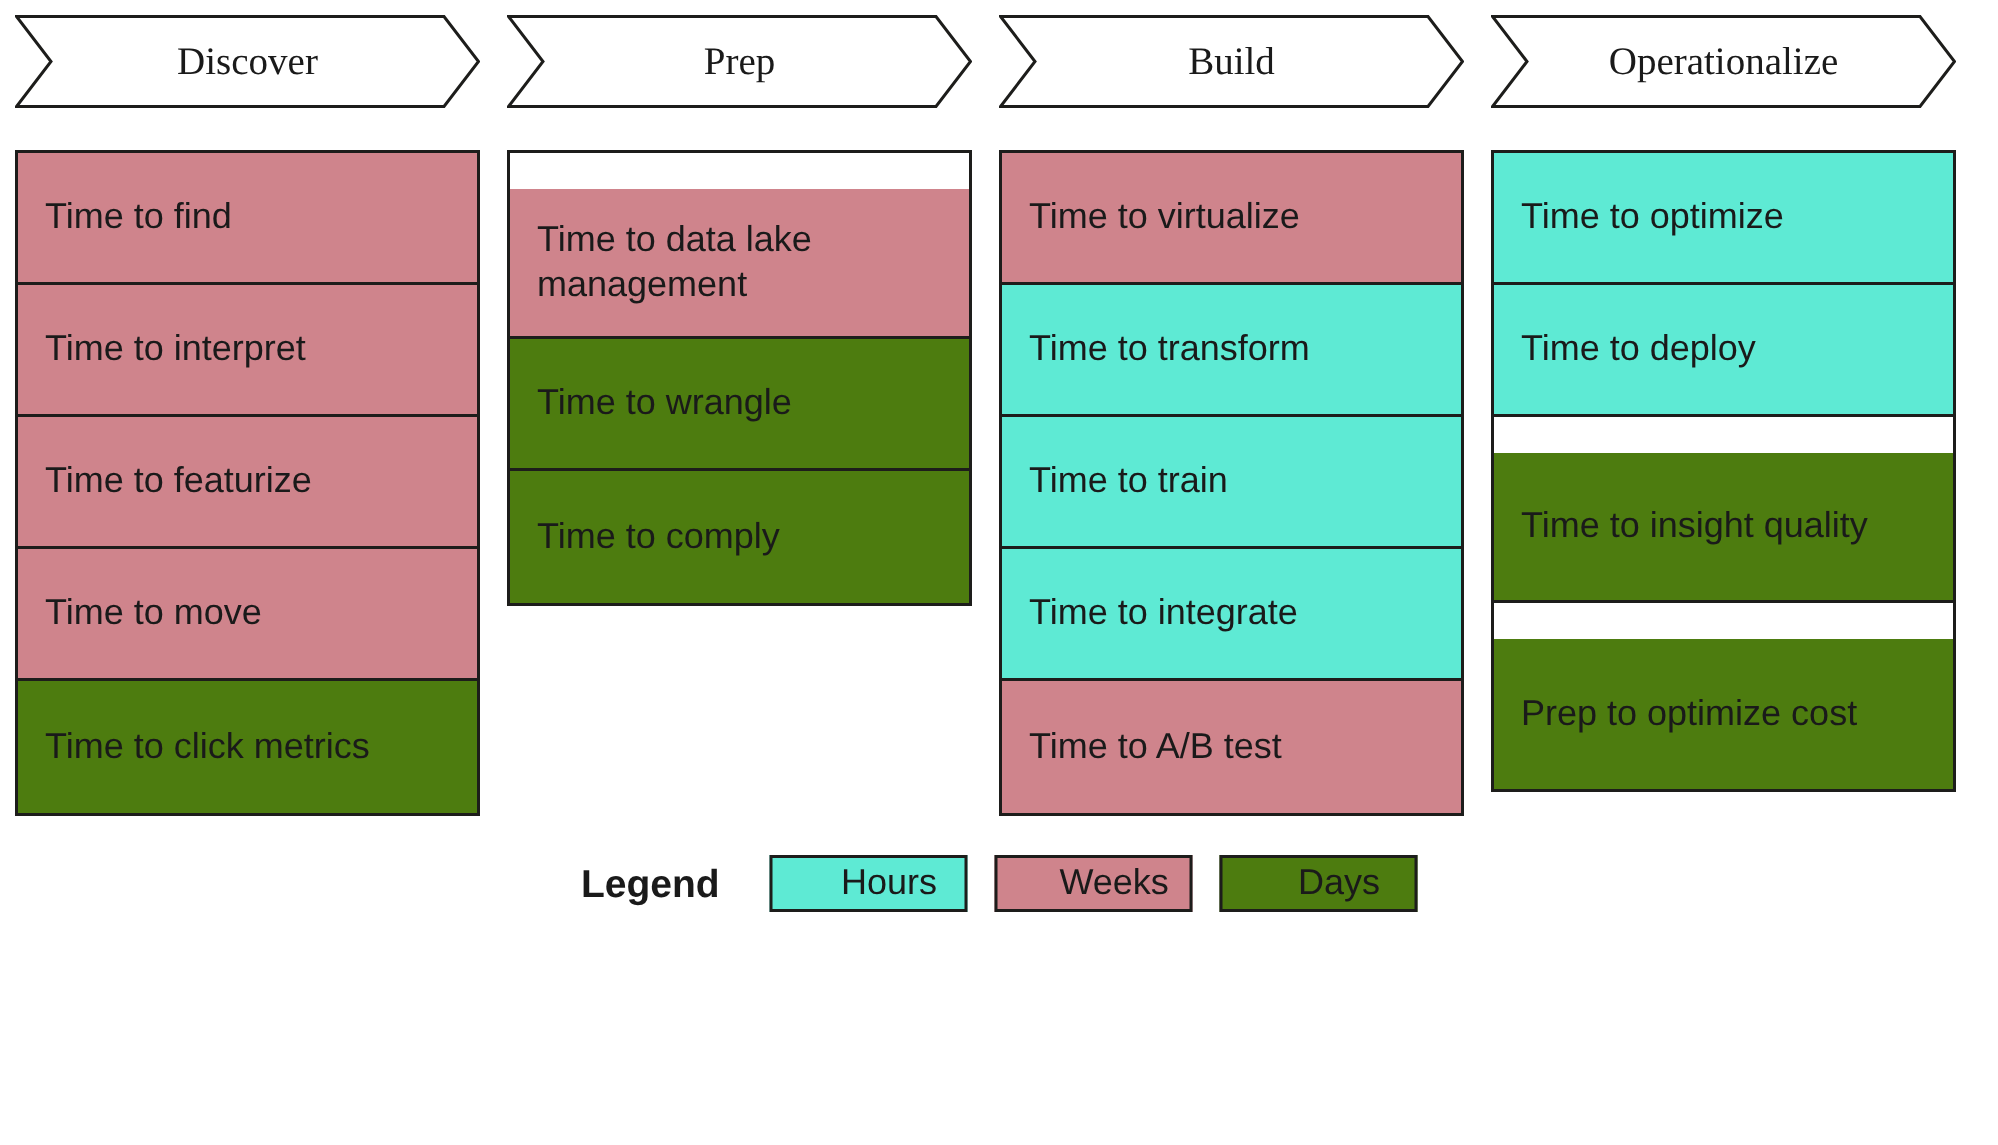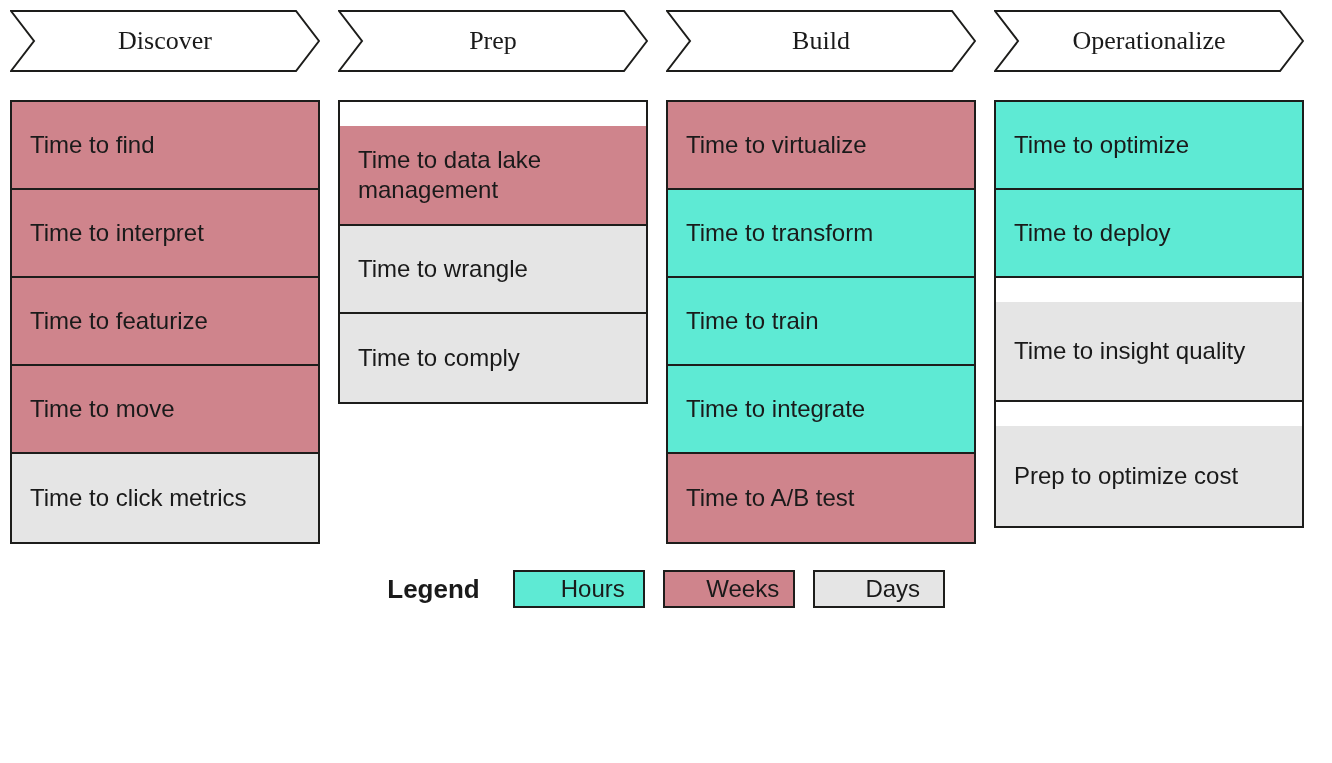--- a/index.html
+++ b/index.html
@@ -52,21 +52,21 @@
     min-height: 88px;
     display: flex;
     align-items: center;
     padding: 0 18px;
     font-size: 24px;
     line-height: 1.25;
   }
   .cell.tall { min-height: 100px; margin-top: 24px; }
   .cell:last-child { border-bottom: none; }
   .weeks { background: #cf848c; }
-  .days  { background: #e5e5e5; }
+  .days  { background: #4d7c0f; }
   .hours { background: #5eead4; }
 
   .legend-row {
     display: flex;
     align-items: center;
     justify-content: center;
     gap: 18px;
     margin-top: 26px;
     font-size: 24px;
   }

